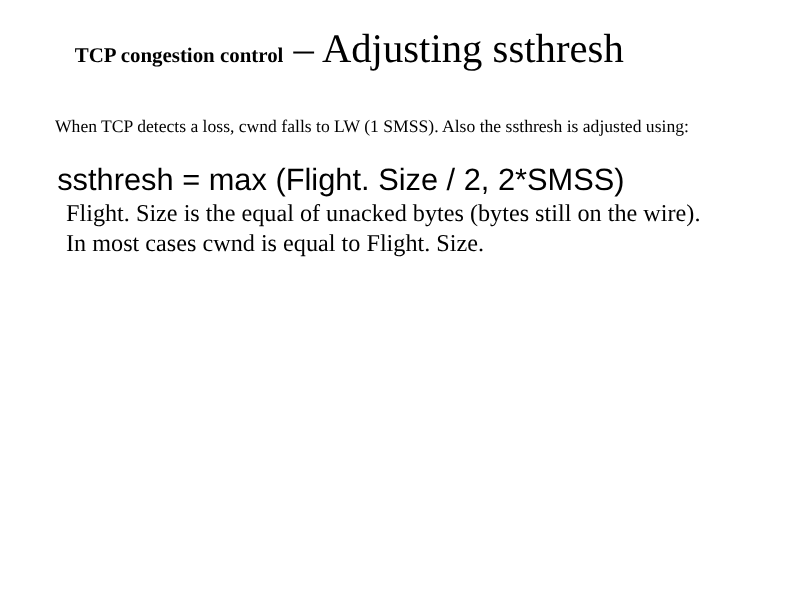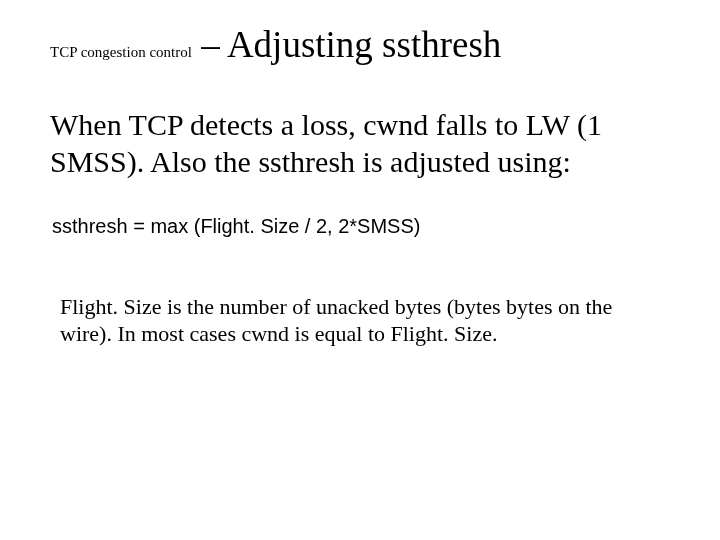--- a/index.html
+++ b/index.html
@@ -15,54 +15,54 @@
       color: #000000;
       padding: 20px 50px;
       overflow: hidden;
     }
     .title-line {
       margin-top: 5px;
       margin-bottom: 40px;
       line-height: 1.1;
     }
     .title-sub {
-      font-size: 15px;
-      font-weight: normal;
+      font-size: 19px;
+      font-weight: bold;
       vertical-align: baseline;
+      margin-left: 18px;
     }
     .title-main {
       font-size: 37px;
       font-weight: normal;
       vertical-align: baseline;
       font-family: Liberation Serif, serif;
     }
     .para-1 {
-      font-size: 30px;
+      font-size: 16px;
       line-height: 1.25;
-      margin-bottom: 34px;
+      margin-bottom: 22px;
       margin-left: 0;
       margin-right: 20px;
     }
     .formula {
       font-family: Arial, Helvetica, sans-serif;
-      font-size: 20px;
-      margin-bottom: 55px;
+      font-size: 28px;
       margin-left: 2px;
     }
     .para-2 {
       font-size: 22px;
       line-height: 1.25;
       margin-left: 10px;
       margin-right: 30px;
     }
   </style>
 </head>
 <body>
 
 <div class="title-line">
   <span class="title-sub">TCP congestion control</span><span class="title-main"> – Adjusting ssthresh</span>
 </div>
 
 <div class="para-1">When TCP detects a loss, cwnd falls to LW (1 SMSS). Also the ssthresh is adjusted using:</div>
 
 <div class="formula">ssthresh = max (Flight. Size / 2, 2*SMSS)</div>
 
-<div class="para-2">Flight. Size is the number of unacked bytes (bytes bytes on the wire).  In most cases cwnd is equal to Flight. Size.</div>
+<div class="para-2">Flight. Size is the equal of unacked bytes (bytes still on the wire).  In most cases cwnd is equal to Flight. Size.</div>
 
 </body></html>

